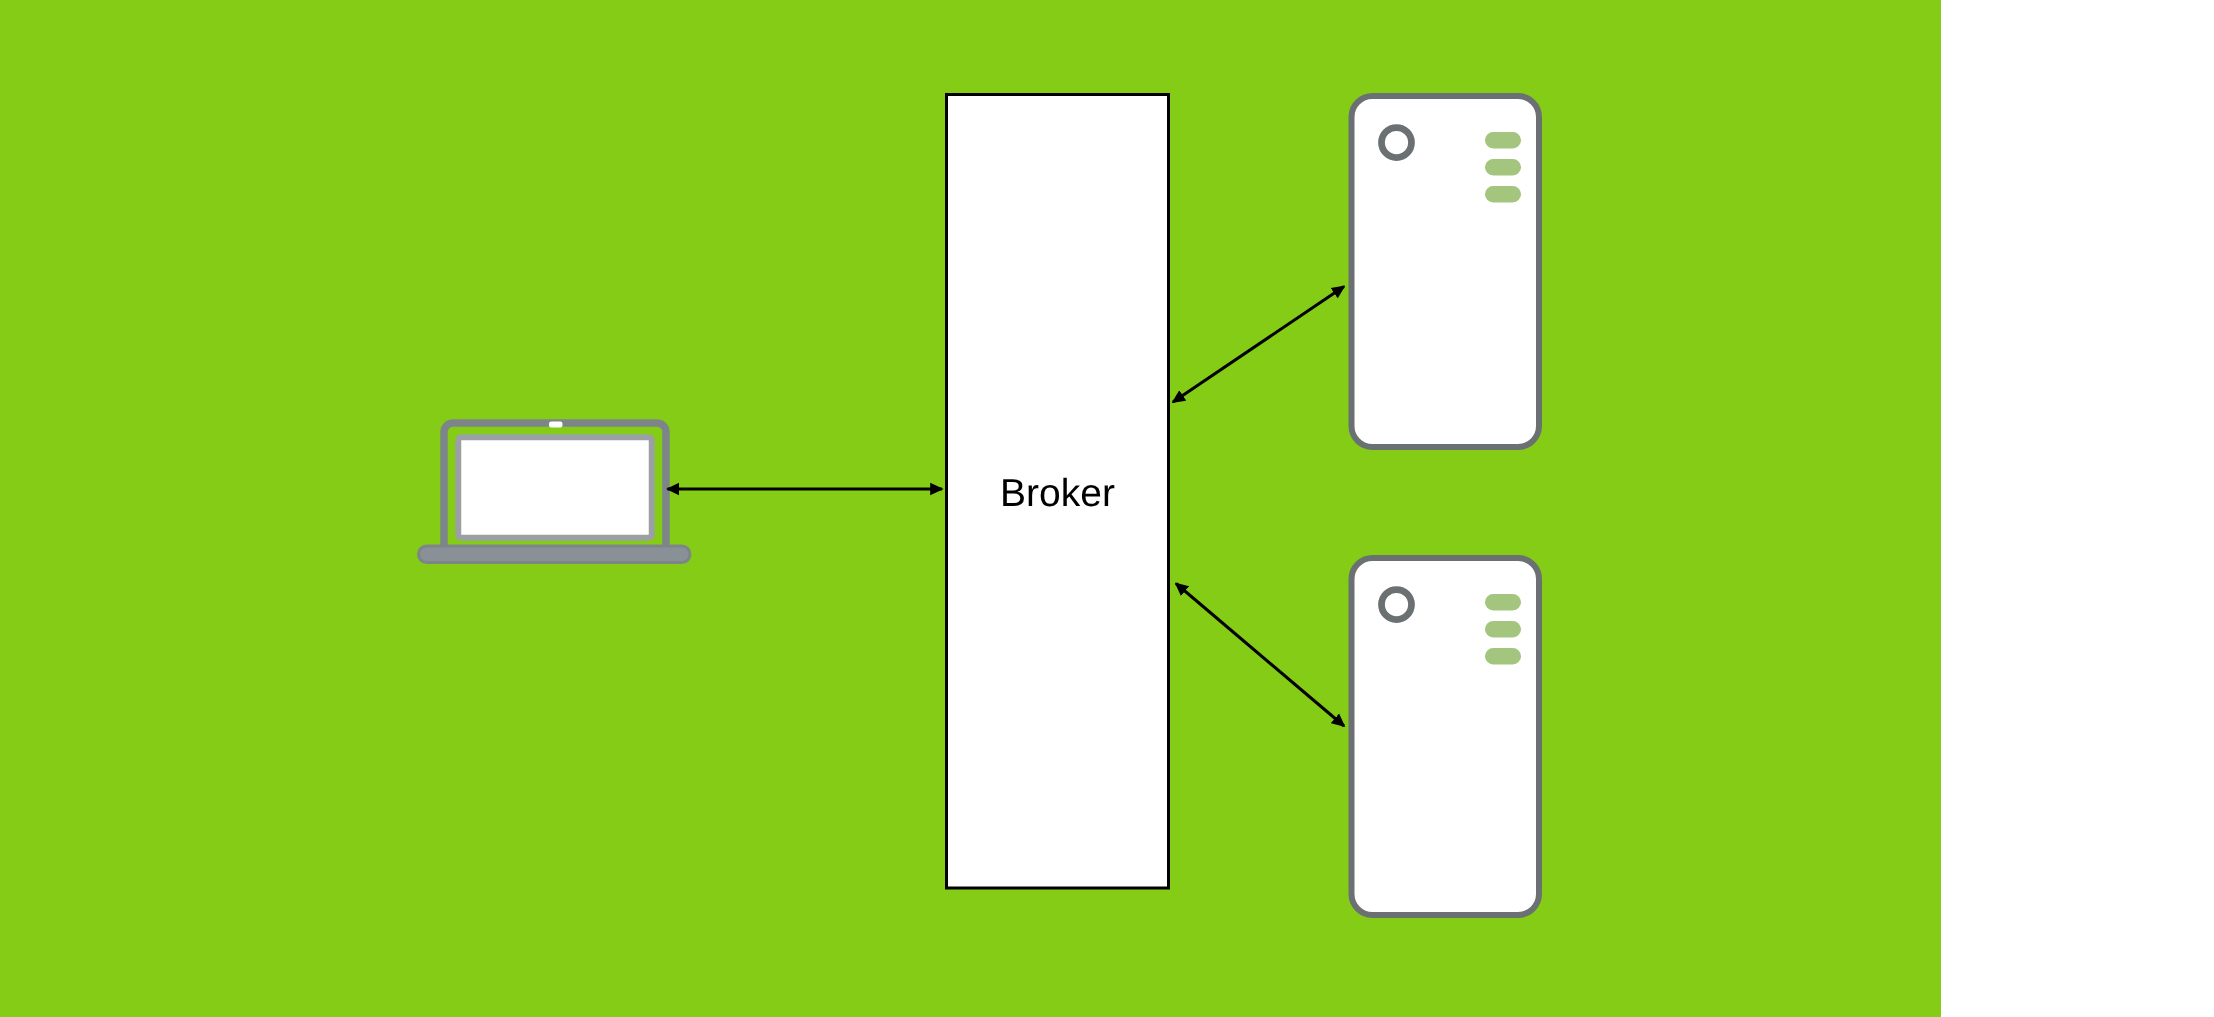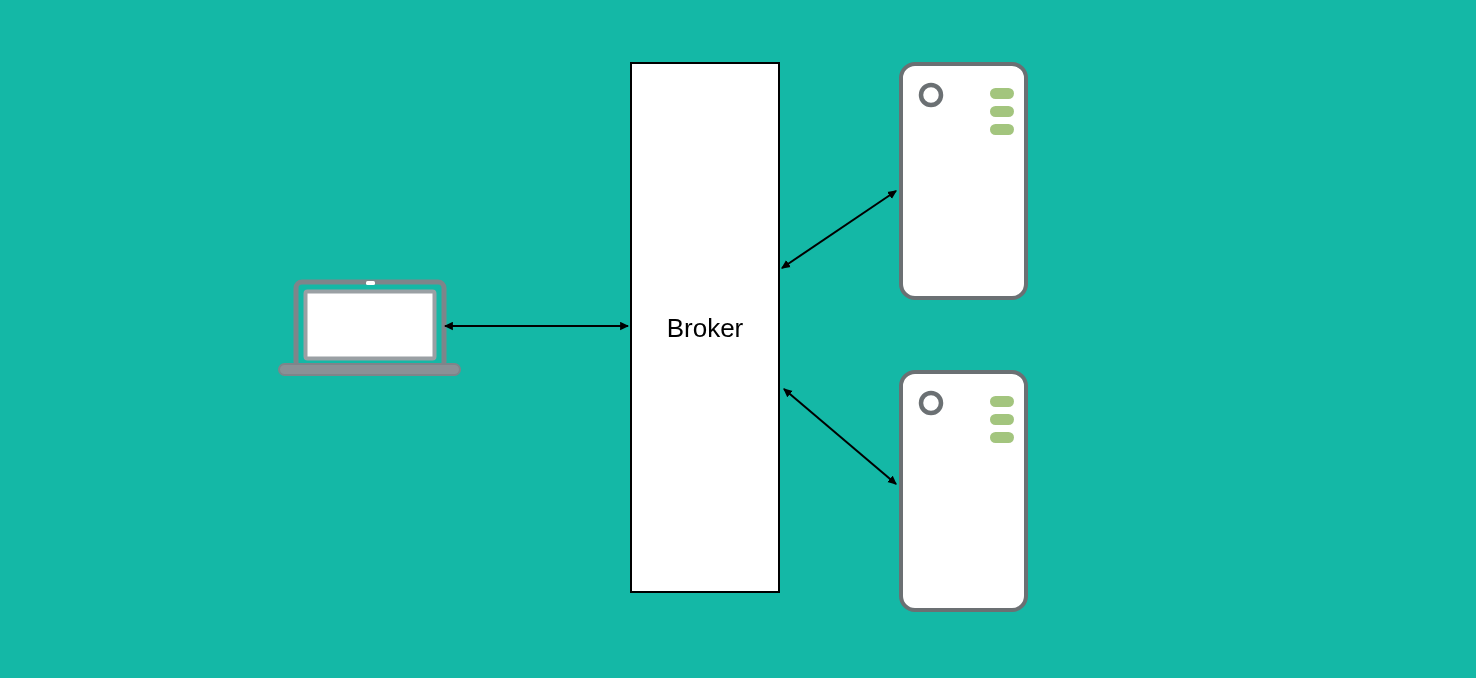--- a/index.html
+++ b/index.html
@@ -5,23 +5,23 @@
   html, body {
     margin: 0;
     padding: 0;
     background: #ffffff;
   }
   body {
     font-family: "Liberation Sans", sans-serif;
   }
   #canvas {
     position: relative;
-    width: 1476px;
+    width: 1294px;
     height: 678px;
-    background: #14b8a6;
+    background: #84cc16;
     overflow: hidden;
   }
   #diagram-svg {
     position: absolute;
     top: 0;
     left: 0;
     width: 1476px;
     height: 678px;
     display: block;
   }

